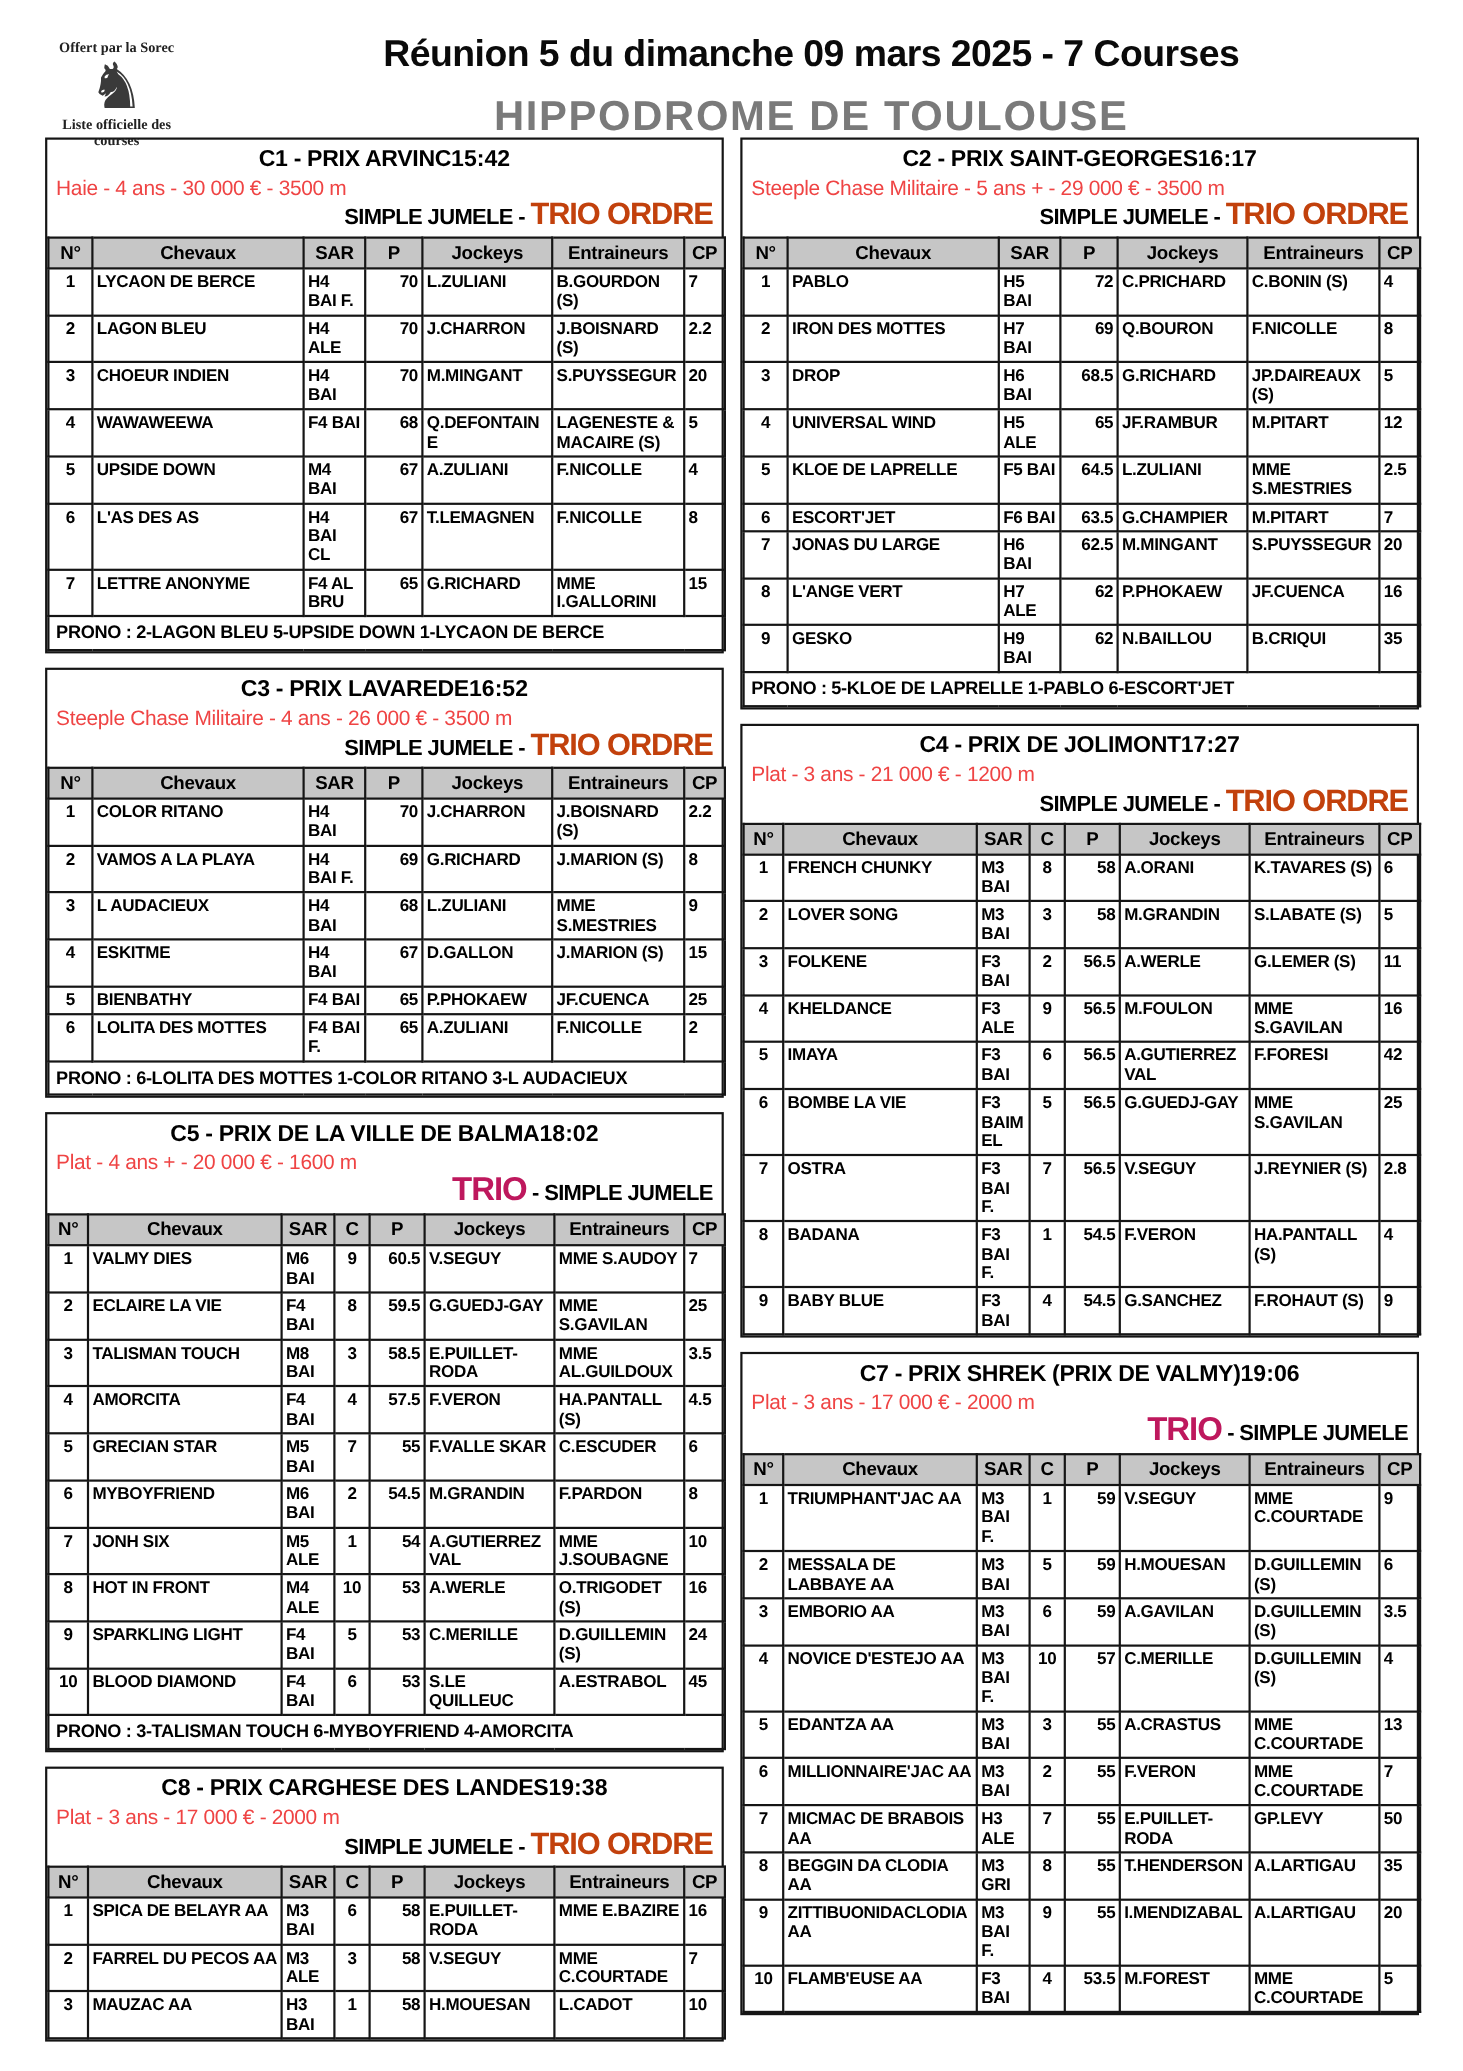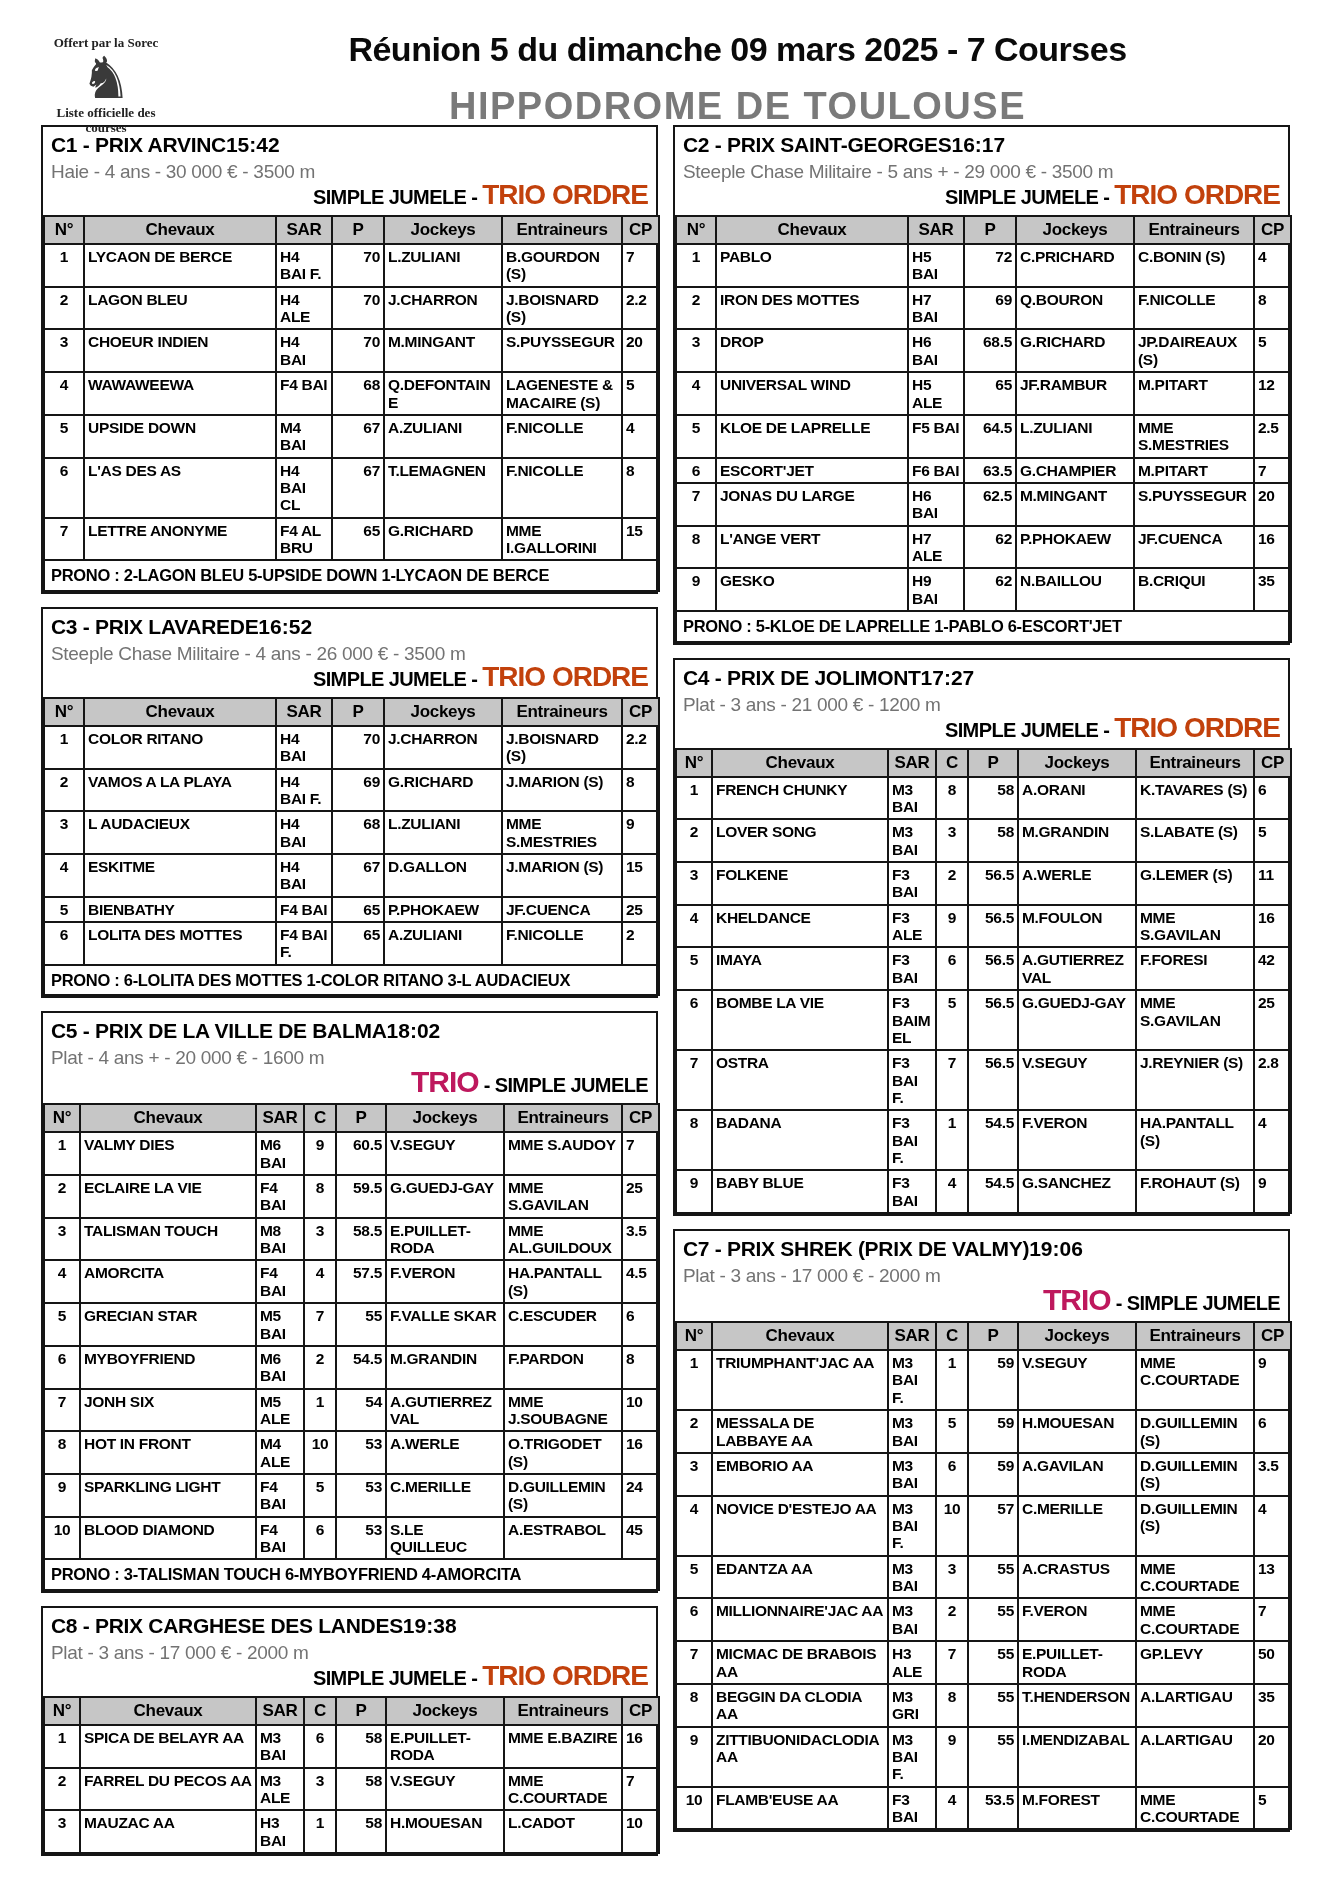--- a/index.html
+++ b/index.html
@@ -16,24 +16,24 @@
   }
   .horse-glyph{font-size:58px;line-height:56px;color:#3a3a3a;font-family:"DejaVu Sans",sans-serif;}
   .titles{position:absolute;left:185px;right:40px;top:30px;text-align:center;}
   .main-title{font-size:34px;font-weight:bold;letter-spacing:-0.5px;color:#0a0a0a;}
   .sub-title{font-size:38px;font-weight:bold;color:#7a7a7a;letter-spacing:1.5px;margin-top:16px;}
   
   .columns{display:flex;gap:15px;padding:0 41px;align-items:flex-start;}
   .col{width:617px;flex:0 0 617px;}
   
   .race-card{border:2px solid #151515;margin-bottom:13px;background:#fff;}
-  .race-title-row{display:flex;justify-content:flex-start;padding:6px 8px 0 8px;}
+  .race-title-row{display:flex;justify-content:center;padding:6px 8px 0 8px;}
   .race-title{font-size:21px;font-weight:bold;letter-spacing:-0.3px;}
   .race-time{font-size:21px;font-weight:bold;}
-  .race-conditions{font-size:19px;color:#737373;padding:4px 8px 0 8px;letter-spacing:-0.3px;}
+  .race-conditions{font-size:19px;color:#ef4444;padding:4px 8px 0 8px;letter-spacing:-0.3px;}
   .race-bets{text-align:right;padding:0 8px 2px 8px;margin-top:-4px;white-space:nowrap;}
   .bet-sj{font-weight:bold;font-size:20px;letter-spacing:-0.6px;}
   .bet-trio{font-weight:bold;font-size:28px;color:#c2410c;letter-spacing:-1px;}
   .bet-trio2{font-weight:bold;font-size:30px;color:#be185d;letter-spacing:-1px;}
   
   table.horses{width:100%;border-collapse:collapse;table-layout:fixed;margin-top:2px;}
   table.horses th{
     background:#c6c6c6;border:2px solid #151515;font-size:17px;font-weight:bold;
     padding:3px 2px;text-align:center;letter-spacing:-0.3px;
   }

